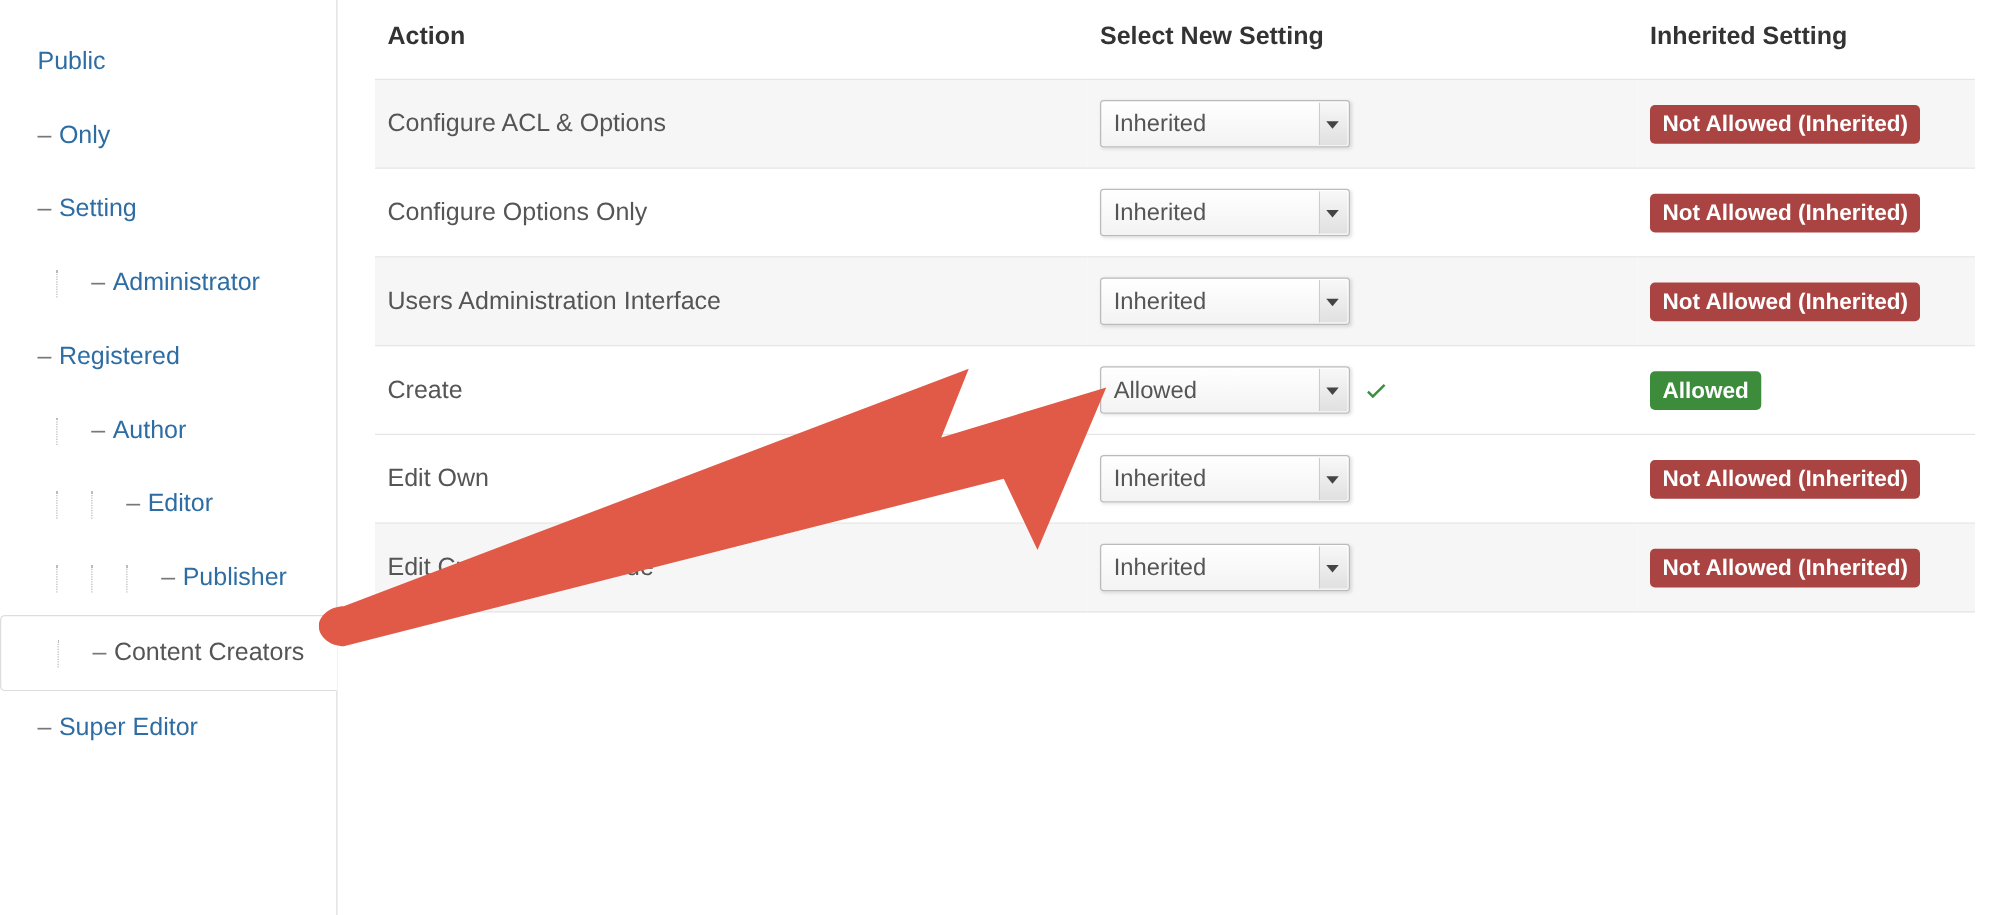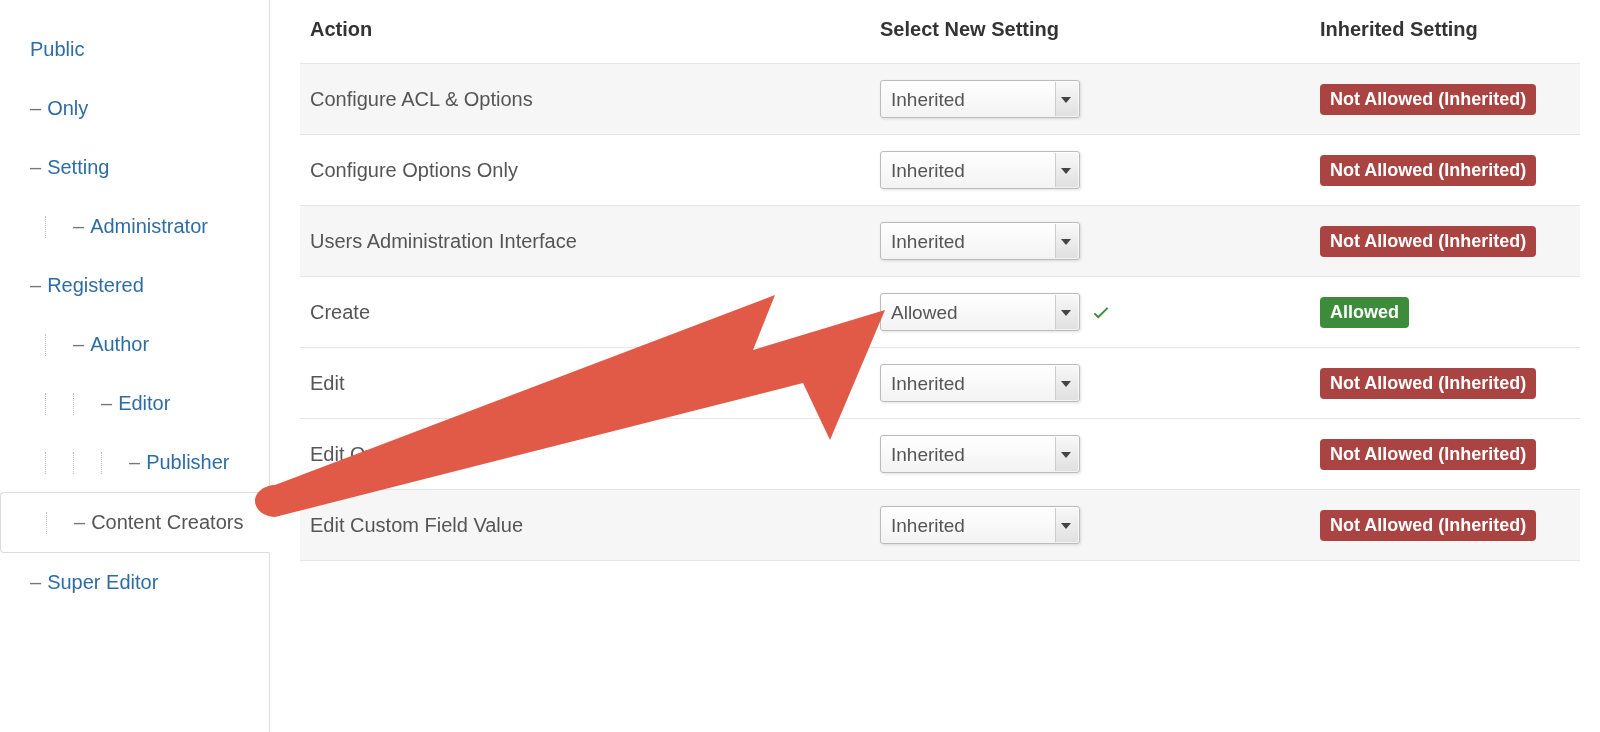--- a/index.html
+++ b/index.html
@@ -260,27 +260,20 @@
             <td>Create</td>
             <td><span class="select-wrap">
                 <span class="select-outer"><select class="setting"><option value="inherited">Inherited</option><option value="allowed" selected="">Allowed</option><option value="denied">Denied</option></select></span>
                 <span class="check-icon">
                   <svg viewBox="0 0 24 24">
                     <path fill="#3a8f3a" d="M9 16.2l-3.5-3.5L4 14.2 9 19.2 20 8.2l-1.5-1.5z"></path>
                   </svg>
                 </span>
               </span></td>
             <td><span class="badge badge-green">Allowed</span></td>
-          </tr>
-          <tr class="odd">
-            <td>Edit</td>
-            <td><span class="select-wrap">
-                <span class="select-outer"><select class="setting"><option value="inherited">Inherited</option><option value="allowed">Allowed</option><option value="denied">Denied</option></select></span>
-              </span></td>
-            <td><span class="badge badge-red">Not Allowed (Inherited)</span></td>
           </tr>
           <tr class="odd">
             <td>Edit Own</td>
             <td><span class="select-wrap">
                 <span class="select-outer"><select class="setting"><option value="inherited">Inherited</option><option value="allowed">Allowed</option><option value="denied">Denied</option></select></span>
               </span></td>
             <td><span class="badge badge-red">Not Allowed (Inherited)</span></td>
           </tr>
           <tr class="even">
             <td>Edit Custom Field Value</td>

